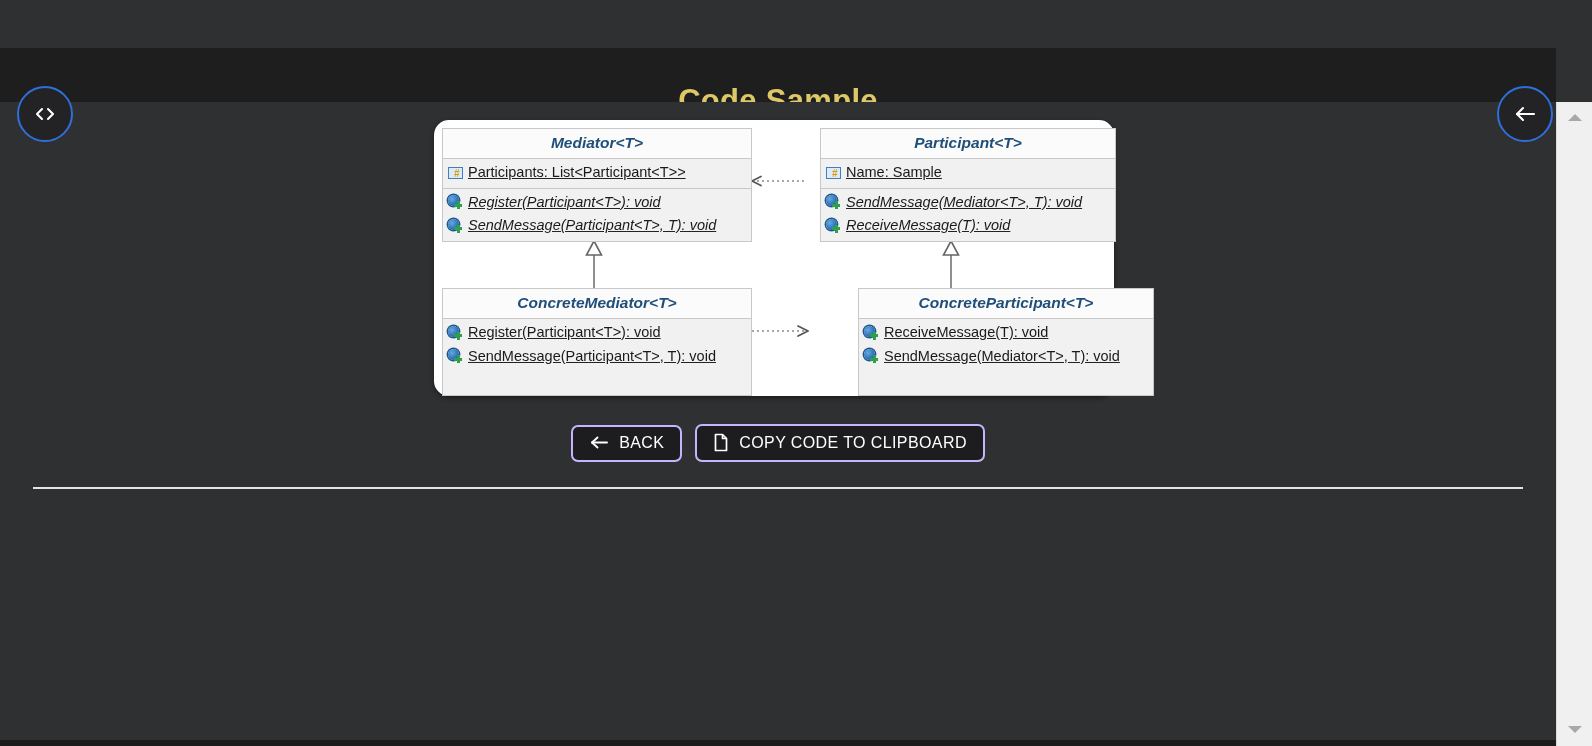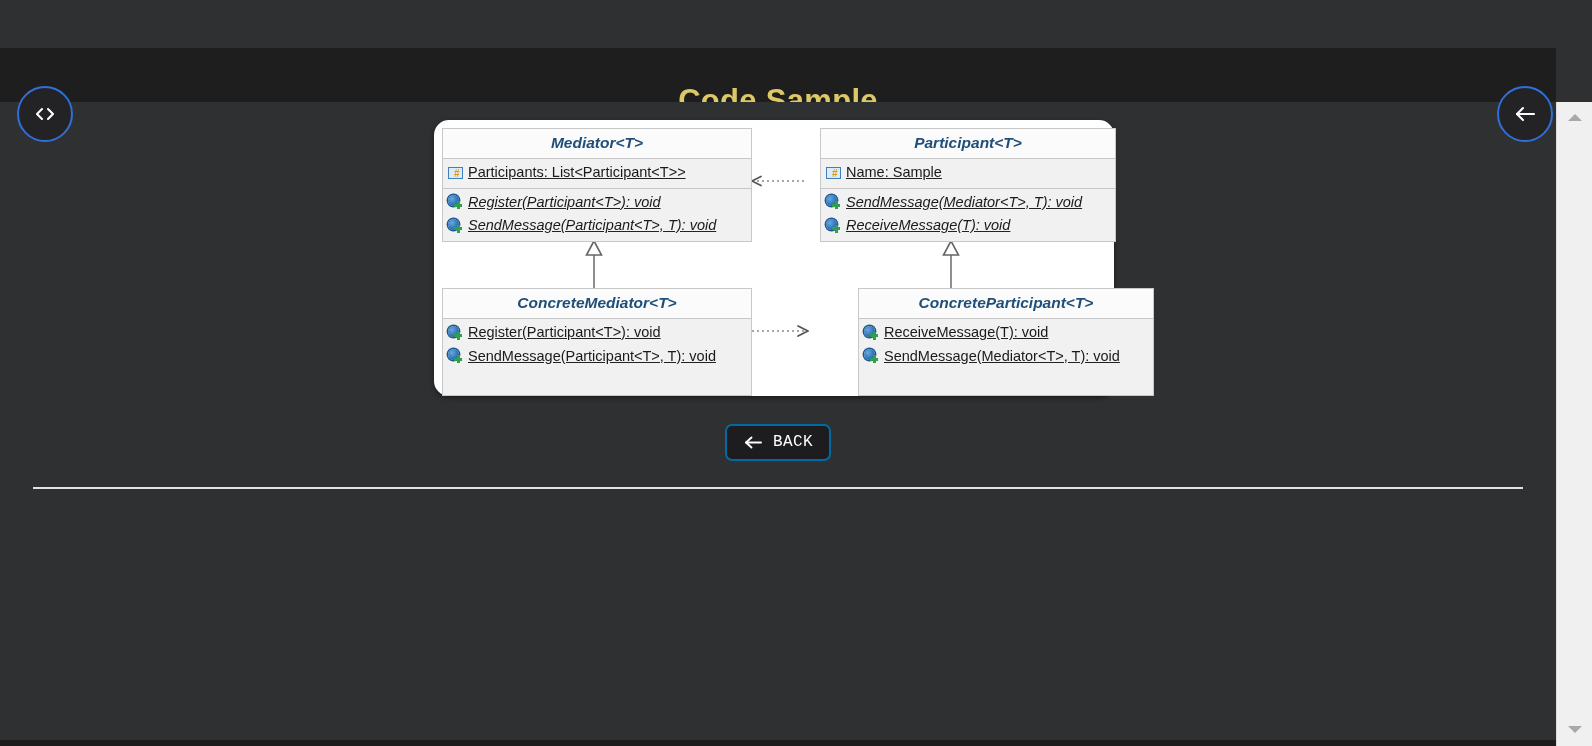--- a/index.html
+++ b/index.html
@@ -151,30 +151,30 @@
   
   .actions {
     position: absolute;
     left: 0; top: 322px;
     width: 1556px;
     display: flex; align-items: center; justify-content: center;
     gap: 13px;
   }
   .act-btn {
     background: #1d1d1f;
-    border: 2px solid #0369a1;
+    border: 2px solid #c4b5fd;
     border-radius: 7px;
     color: #ffffff;
     font-size: 16px;
     letter-spacing: .4px;
     padding: 7px 16px 8px;
     display: flex; align-items: center; gap: 10px;
     cursor: pointer;
     white-space: nowrap;
-    font-family: Liberation Mono, monospace;
+    font-family: Liberation Sans, sans-serif;
   }
   .act-btn svg { display:block; }
 
   .divider {
     position: absolute;
     left: 33px; top: 385px;
     width: 1490px; height: 2px;
     background: #e3e3e3;
   }
 
@@ -336,20 +336,29 @@
       <div class="act-btn">
         <span>
           <svg width="20" height="15" viewBox="0 0 20 15">
             <path d="M18 7.5 L3 7.5" fill="none" stroke="#ffffff" stroke-width="1.9" stroke-linecap="round"></path>
             <path d="M8.5 2.5 L3 7.5 L8.5 12.5" fill="none" stroke="#ffffff" stroke-width="1.9" stroke-linecap="round" stroke-linejoin="round"></path>
           </svg>
         </span>
         <span>BACK</span>
       </div>
 
+      <div class="act-btn">
+        <span>
+          <svg width="16" height="19" viewBox="0 0 16 19">
+            <path d="M2.5 1.5 L9.5 1.5 L13.5 5.5 L13.5 17.5 L2.5 17.5 Z" fill="none" stroke="#ffffff" stroke-width="1.7" stroke-linejoin="round"></path>
+            <path d="M9.5 1.5 L9.5 5.5 L13.5 5.5" fill="none" stroke="#ffffff" stroke-width="1.7" stroke-linejoin="round"></path>
+          </svg>
+        </span>
+        <span>COPY CODE TO CLIPBOARD</span>
+      </div>
     </div>
 
     <div class="divider"></div>
   </div>
 
   <div class="scrollbar">
     <div class="sb-arrow up">
       <div class="sb-tri up"></div>
     </div>
     <div class="sb-track"></div>

